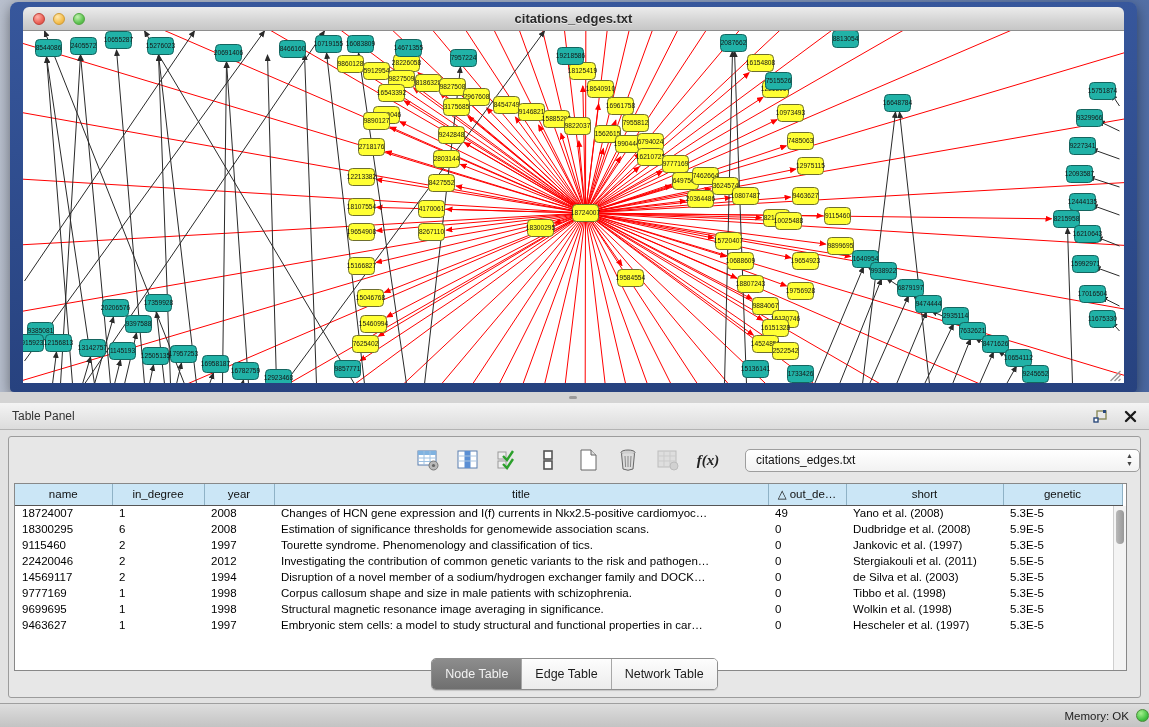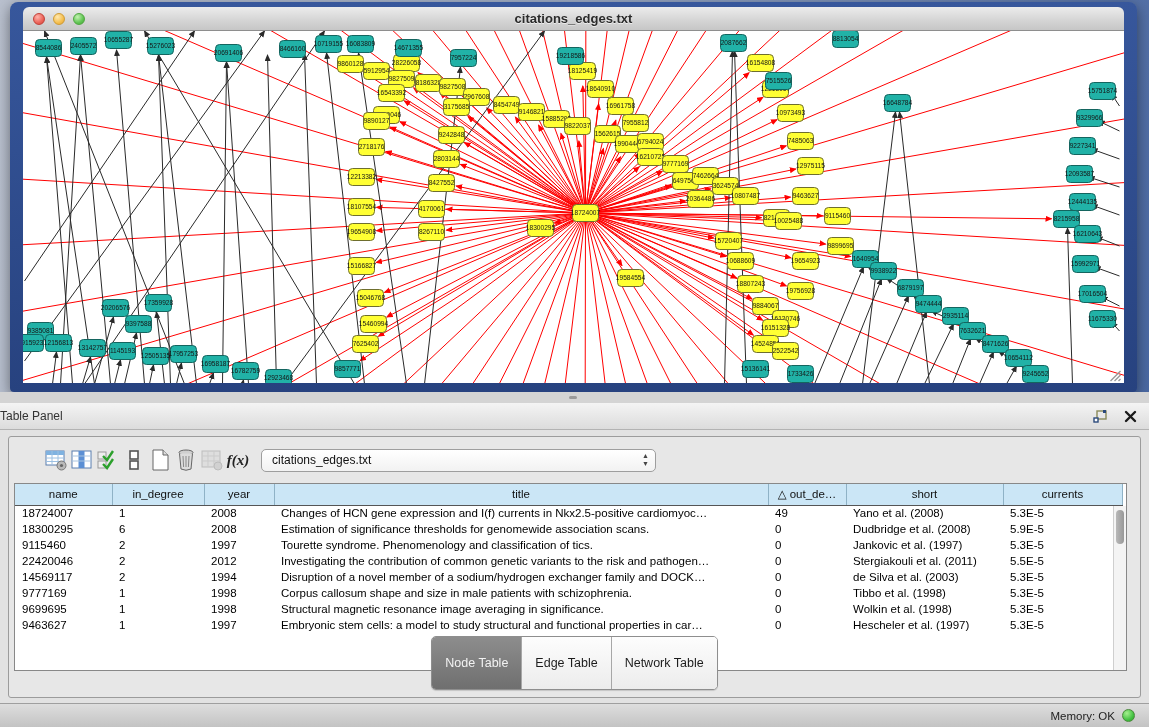--- a/index.html
+++ b/index.html
@@ -28,29 +28,29 @@
   
   .splitter { position:absolute; left:0; top:392px; width:1149px; height:11px; background:#d4d4d4; }
   .splitter .dot { position:absolute; left:569px; top:4px; width:8px; height:3px;
     border-radius:2px; background:#9a9a9a; }
 
   
   .table-panel { position:absolute; left:0; top:403px; width:1149px; height:300px;
     background:#e2e2e2; }
   .panel-header { height:27px; background:linear-gradient(180deg,#f4f4f4,#dcdcdc);
     border-bottom:1px solid #b3b3b3; display:flex; align-items:center; position:relative; }
-  .panel-title { font-size:12px; color:#333; }
+  .panel-title { font-size:12px; color:#333; padding-left:12px; }
   .panel-header .hdr-actions { position:absolute; right:10px; top:4px; display:flex; gap:12px; align-items:center;}
   .icon-btn { width:18px; height:18px; display:flex; align-items:center; justify-content:center; cursor:default; }
 
   .panel-body { position:absolute; left:8px; right:8px; top:33px; bottom:5px;
     background:#e7e7e7; border:1px solid #9c9c9c; border-radius:3px; }
 
   
-  .toolbar { display:flex; align-items:center; padding:10px 0 6px 34px; height:42px; }
+  .toolbar { display:flex; align-items:center; gap:14px; padding:10px 0 6px 34px; height:42px;justify-content:flex-end; }
   .tb-icon { width:26px; height:26px; display:flex; align-items:center; justify-content:center; }
   .fx { font-family:"Liberation Serif", serif; font-style:italic; font-size:15px; font-weight:bold; color:#222; }
   .combo { margin-left:10px; width:395px; height:23px; background:linear-gradient(180deg,#ffffff,#f2f2f2);
     border:1px solid #9e9e9e; border-radius:5px; display:flex; align-items:center;
     font-size:12px; color:#111; padding-left:10px; position:relative; }
   .combo .steppers { position:absolute; right:6px; top:2px; display:flex; flex-direction:column;
     font-size:7px; line-height:8px; color:#444; }
 
   
   .tablewrap { position:relative; margin:4px 13px 0 5px; height:188px; background:#fff;
@@ -62,29 +62,29 @@
     white-space:nowrap; text-overflow:ellipsis; }
   .vscroll { position:absolute; right:0; top:22px; bottom:0; width:13px; background:#f4f4f4;
     border-left:1px solid #cfcfcf; }
   .vscroll .thumb { position:absolute; left:2px; top:4px; width:8px; height:34px; border-radius:4px;
     background:linear-gradient(90deg,#b9b9b9,#989898); }
 
   
   .tabs-row { position:absolute; left:0; right:0; bottom:7px; display:flex; justify-content:center; }
   .seg { display:inline-flex; border:1px solid #8e8e8e; border-radius:5px; overflow:hidden;
     background:#fff; box-shadow:0 1px 1px rgba(0,0,0,.15); }
-  .seg .tab { font-size:12.5px; padding:19px 13px; color:#1c1c1c; border-right:1px solid #a7a7a7;
+  .seg .tab { font-size:12.5px; padding:8px 13px; color:#1c1c1c; border-right:1px solid #a7a7a7;
     background:linear-gradient(180deg,#fdfdfd,#ececec); cursor:default; }
   .seg .tab:last-child { border-right:none; }
   .seg .tab.active { background:linear-gradient(180deg,#8d8d8d,#6f6f6f); color:#f2f2f2; }
 
   
   .statusbar { position:absolute; left:0; bottom:0; width:1149px; height:24px;
     background:linear-gradient(180deg,#dedede,#c3c3c3); border-top:1px solid #9f9f9f;
-    display:flex; align-items:center; justify-content:flex-end; padding-right:14px; gap:7px; }
+    display:flex; align-items:center; justify-content:flex-end; gap:7px; }
   .statusbar .mem { font-size:11.5px; color:#222; }
   .mem-dot { width:13px; height:13px; border-radius:50%;
     background:radial-gradient(circle at 35% 30%,#a5f08e,#3fbf3f 65%,#2e9e2e); border:1px solid #4a8a3a; }
 </style>
 </head>
 <body>
 
 <div class="net-window">
   <div class="titlebar">
     <div class="lights">
@@ -617,21 +617,21 @@
             <col style="width: 119px;">
           </colgroup>
         <thead>
             <tr id="thead-row">
               <th>name</th>
               <th>in_degree</th>
               <th>year</th>
               <th>title</th>
               <th>△ out_de…</th>
               <th>short</th>
-              <th>currents</th>
+              <th>genetic</th>
             </tr>
           </thead>
         <tbody id="tbody">
             <tr>
               <td>18724007</td>
               <td>1</td>
               <td>2008</td>
               <td>Changes of HCN gene expression and I(f) currents in Nkx2.5-positive cardiomyoc…</td>
               <td>49</td>
               <td>Yano et al. (2008)</td>

